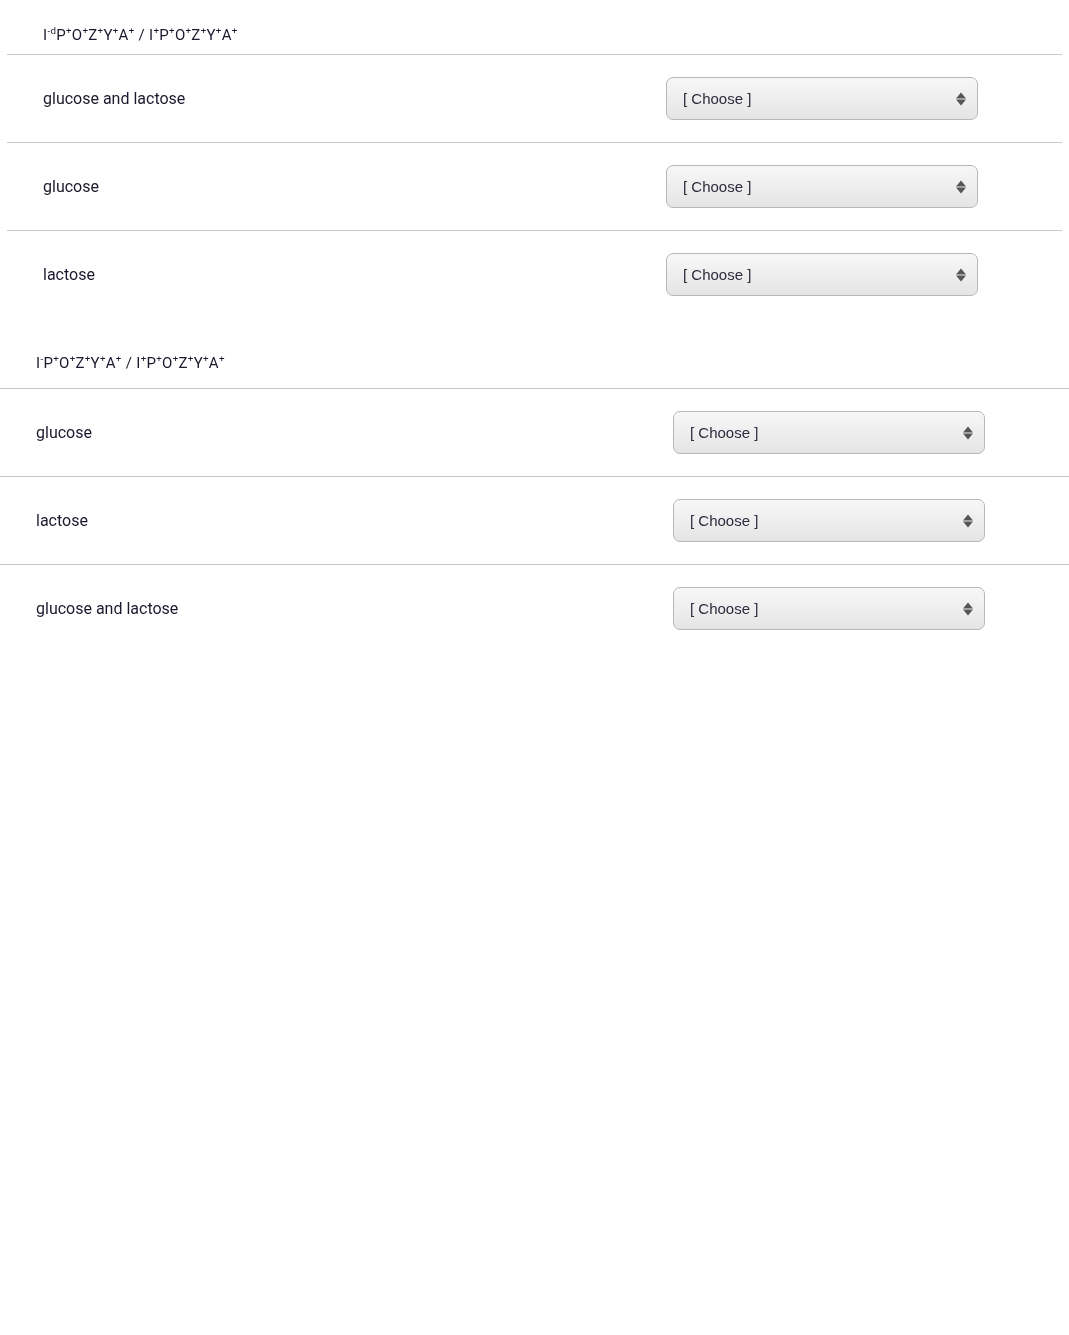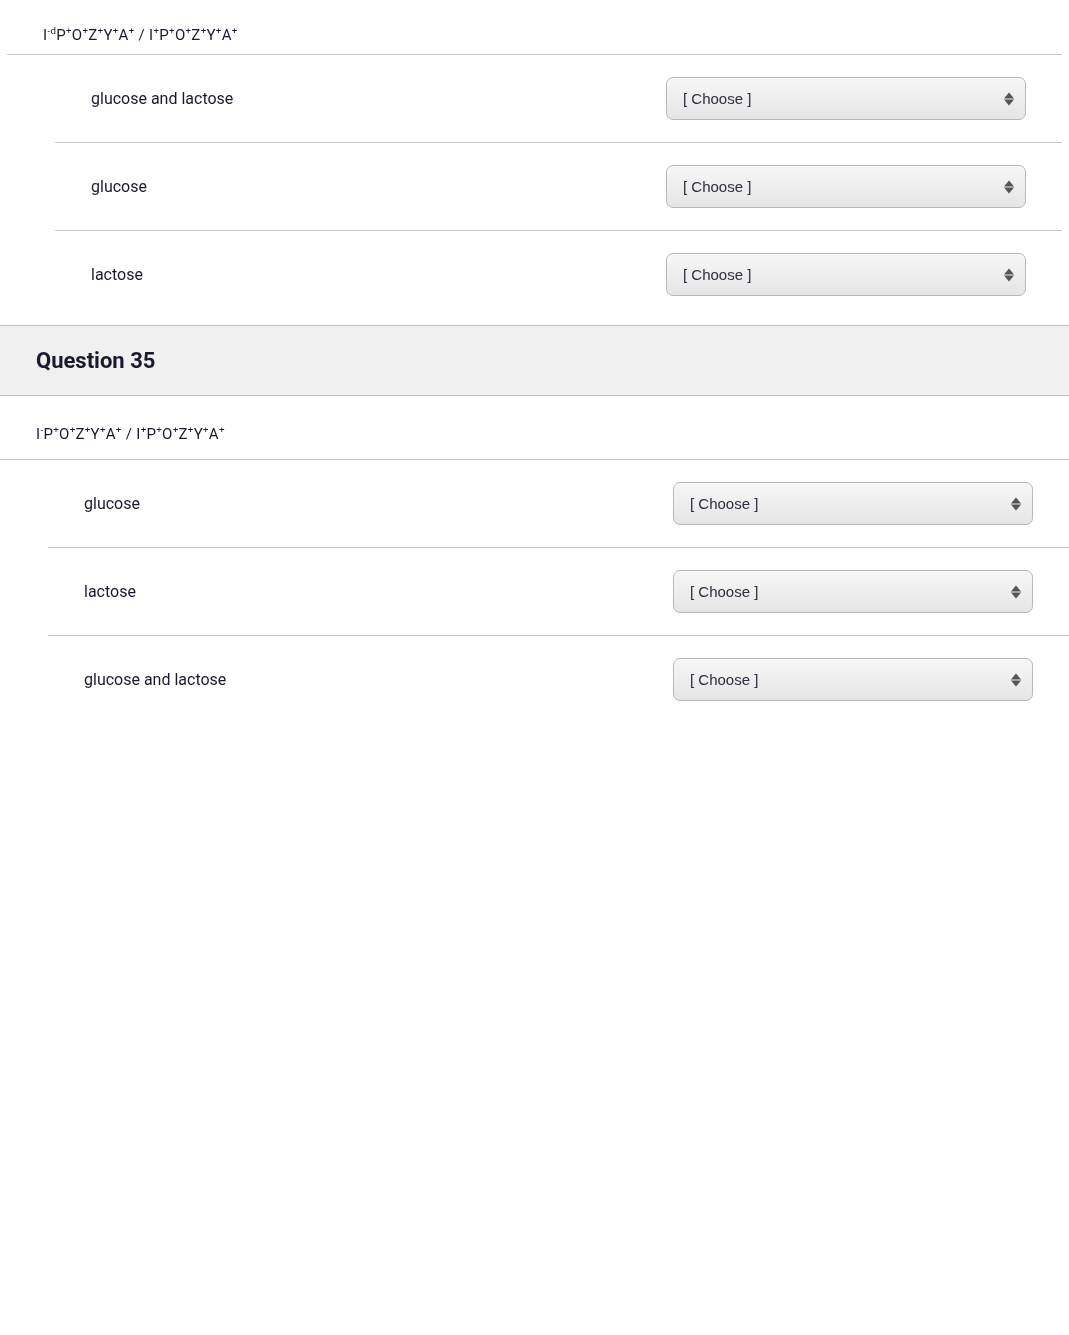--- a/index.html
+++ b/index.html
@@ -61,21 +61,21 @@
       color: #1a1a2e;
       padding-right: 20px;
     }
 
     .row-select-wrapper {
       flex: 0 0 360px;
     }
 
     .select-container {
       position: relative;
-      width: 360px;
+      width: 312px;
     }
 
     .select-container select {
       width: 100%;
       padding: 12px 40px 12px 16px;
       font-size: 15px;
       color: #2c2c3e;
       background: linear-gradient(to bottom, #f7f7f7, #e5e5e5);
       border: 1px solid #b8b8b8;
       border-radius: 7px;
@@ -130,21 +130,20 @@
     .section-block {
       background: #ffffff;
     }
 
     .section-formula {
       padding: 28px 48px 16px 36px;
     }
 
     .rows-container {
       background: #ffffff;
-      margin-left: 48px;
     }
 
     .top-divider {
       height: 1px;
       background: #c8c8c8;
       margin: 0;
     }
   </style>
 </head>
 <body>
@@ -204,23 +203,20 @@
               <div class="arrow-up"></div>
               <div class="arrow-down"></div>
             </div>
           </div>
         </div>
       </div>
 
     </div>
   </div>
 
-  <div class="question-header">
-    <h2>Question 35</h2>
-  </div>
 
   <div class="section-block">
 
     <div class="section-formula">
       <span class="formula-text">
         I<sup>-</sup>P<sup>+</sup>O<sup>+</sup>Z<sup>+</sup>Y<sup>+</sup>A<sup>+</sup> / I<sup>+</sup>P<sup>+</sup>O<sup>+</sup>Z<sup>+</sup>Y<sup>+</sup>A<sup>+</sup>
       </span>
     </div>
 
     <div class="top-divider"></div>

